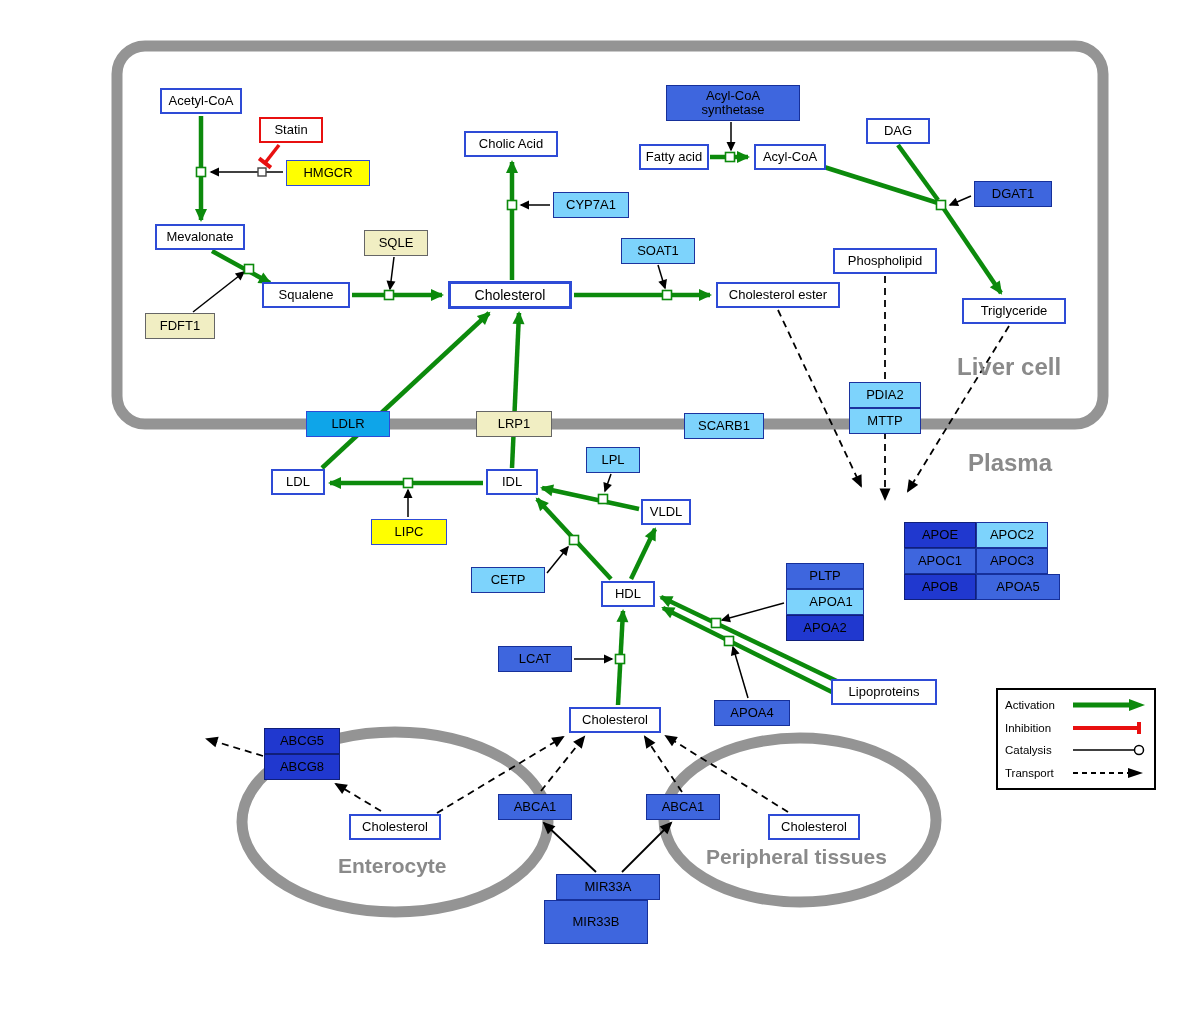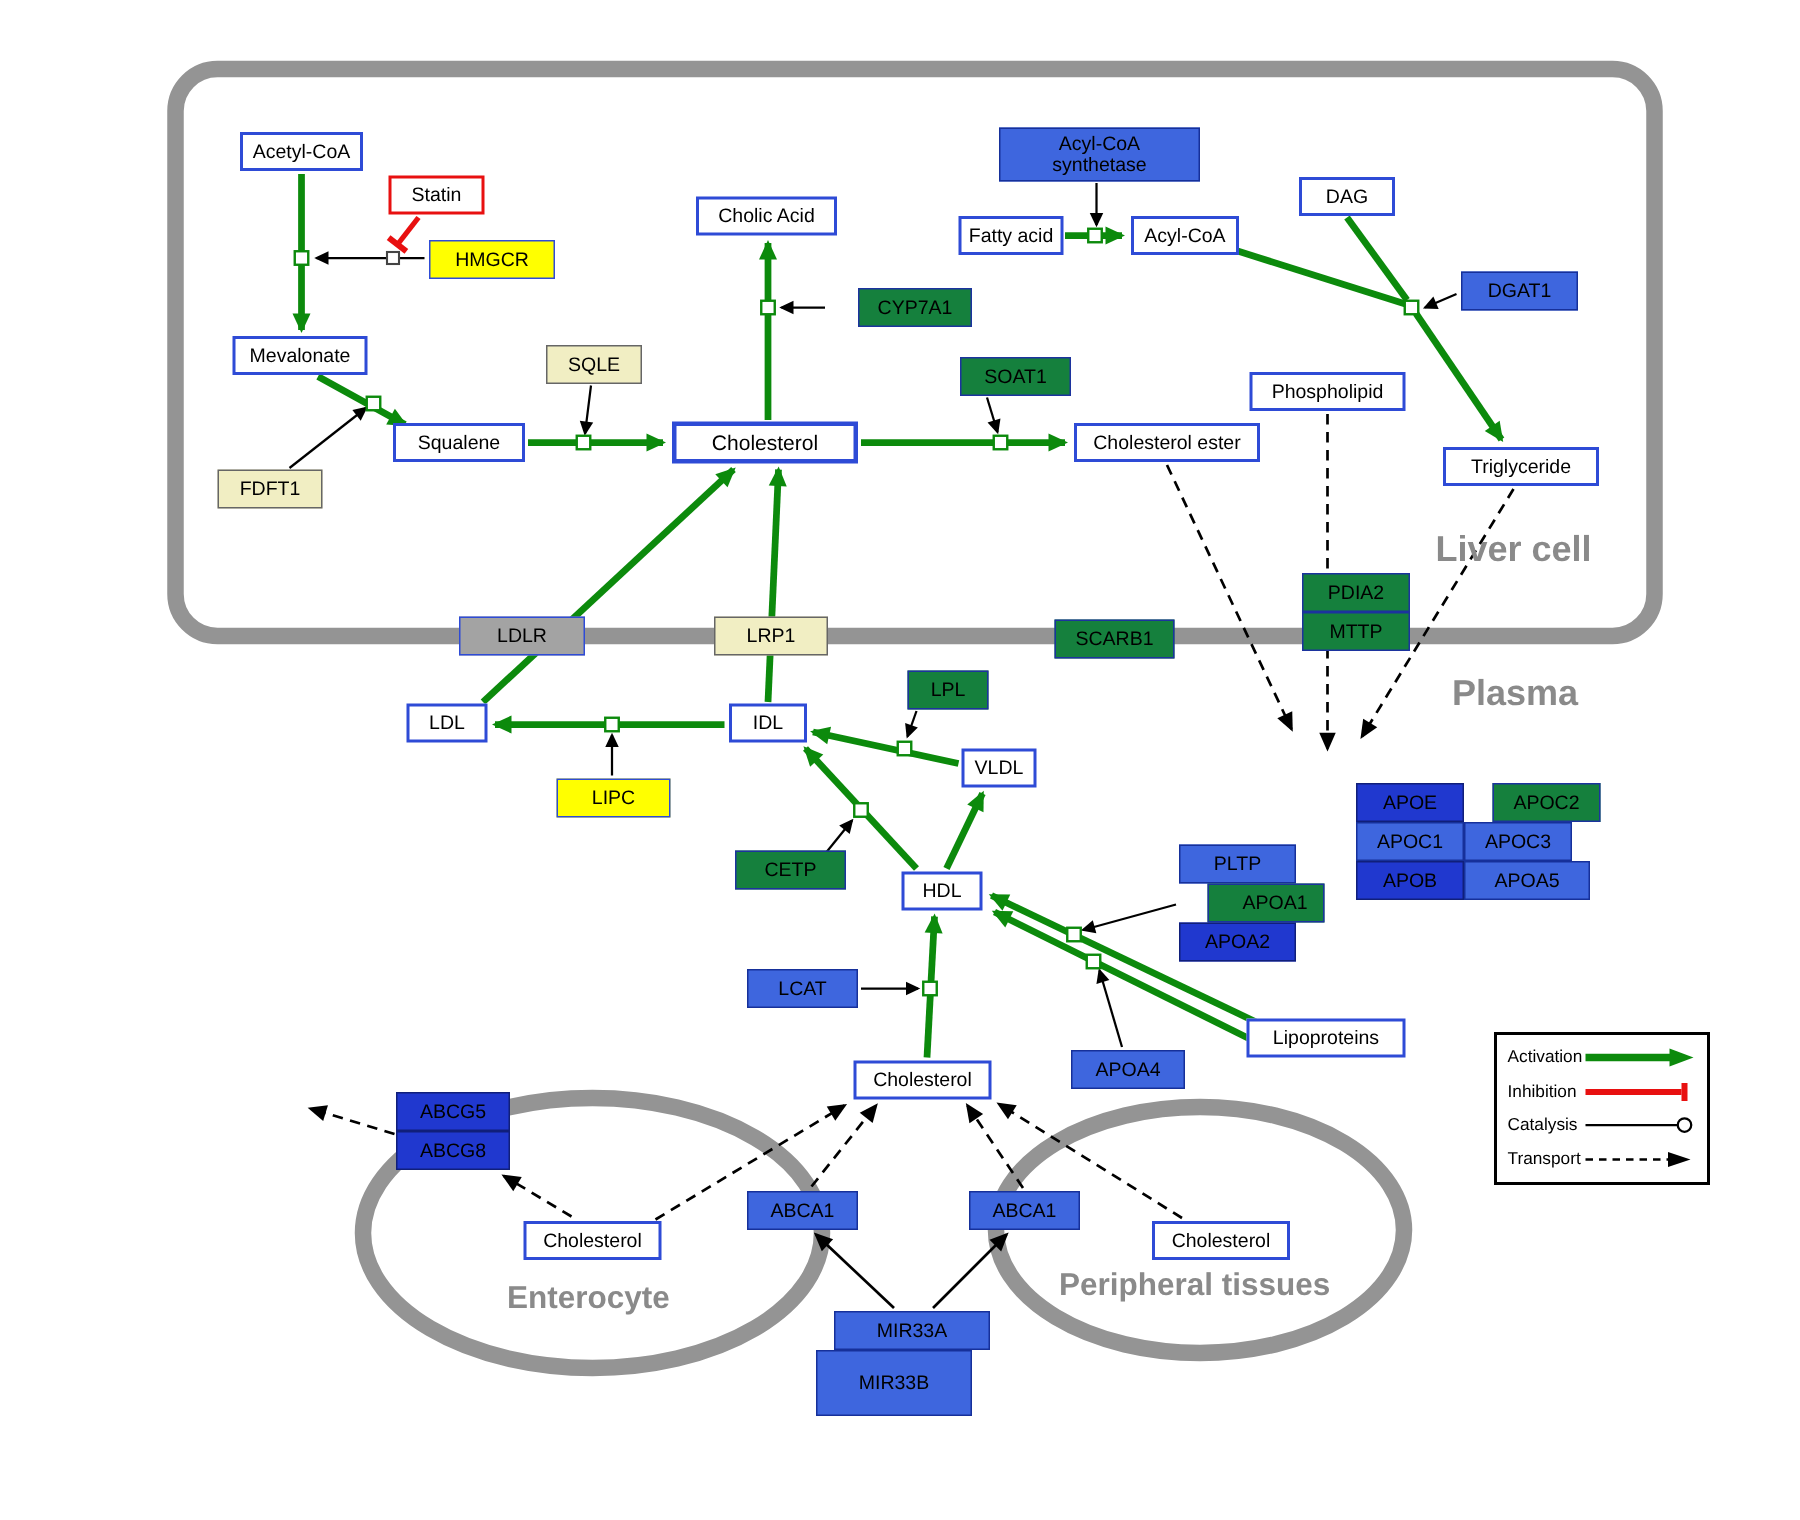--- a/index.html
+++ b/index.html
@@ -7,31 +7,31 @@
   #canvas{position:relative;width:1200px;height:1013px;background:#fff;font-family:"Liberation Sans",sans-serif;overflow:hidden;}
   #edge-layer{position:absolute;left:0;top:0;}
   #nodes{position:absolute;left:0;top:0;width:100%;height:100%;pointer-events:none;}
   .node{position:absolute;display:flex;align-items:center;justify-content:center;text-align:center;
         box-sizing:border-box;background:#fff;border:2px solid #2E4BD6;color:#000;
         font-size:13px;line-height:1.05;white-space:pre-line;pointer-events:auto;}
   .metabolite{background:#fff;border-color:#2E4BD6;}
   .metabolite-strong{border-width:3px;font-size:14px;}
   .drug{border-color:#E81010;border-width:2.5px;}
   .gene-yellow{background:#FFFF00;border-color:#2E4BD6;border-width:1.6px;}
-  .gene-yellow2{background:#a3a3a3;border-color:#2E4BD6;border-width:1.6px;}
+  .gene-yellow2{background:#0ea5e9;border-color:#2E4BD6;border-width:1.6px;}
   .gene-paleyellow{background:#F1EEC3;border-color:#666;border-width:1.6px;}
-  .gene-lightblue{background:#15803d;border-color:#1C339E;border-width:1.6px;margin-left:19px;}
+  .gene-lightblue{background:#7dd3fc;border-color:#1C339E;border-width:1.6px;}
   .gene-blue{background:#3E66DE;border-color:#16309A;border-width:1.6px;}
   .gene-darkblue{background:#2038CF;border-color:#101F7A;border-width:1.6px;}
   .comp-label{position:absolute;font-weight:bold;color:#8A8A8A;}
   .lbl-liver{left:957px;top:353px;font-size:24px;}
   .lbl-plasma{left:968px;top:449px;font-size:24px;}
   .lbl-enterocyte{left:338px;top:854px;font-size:21px;}
   .lbl-peripheral{left:706px;top:845px;font-size:21px;}
-  .legend{position:absolute;left:996px;top:688px;width:144px;height:102px;border:2px solid #000;
+  .legend{position:absolute;left:996px;top:688px;width:160px;height:102px;border:2px solid #000;
           background:#fff;box-sizing:border-box;display:flex;flex-direction:column;
           justify-content:space-around;padding:4px 7px;}
   .legend-row{display:flex;align-items:center;justify-content:space-between;font-size:11.5px;color:#000;}
 </style>
 </head>
 <body>
 
 <div id="canvas">
 
   <svg id="edge-layer" width="1200" height="1013">

